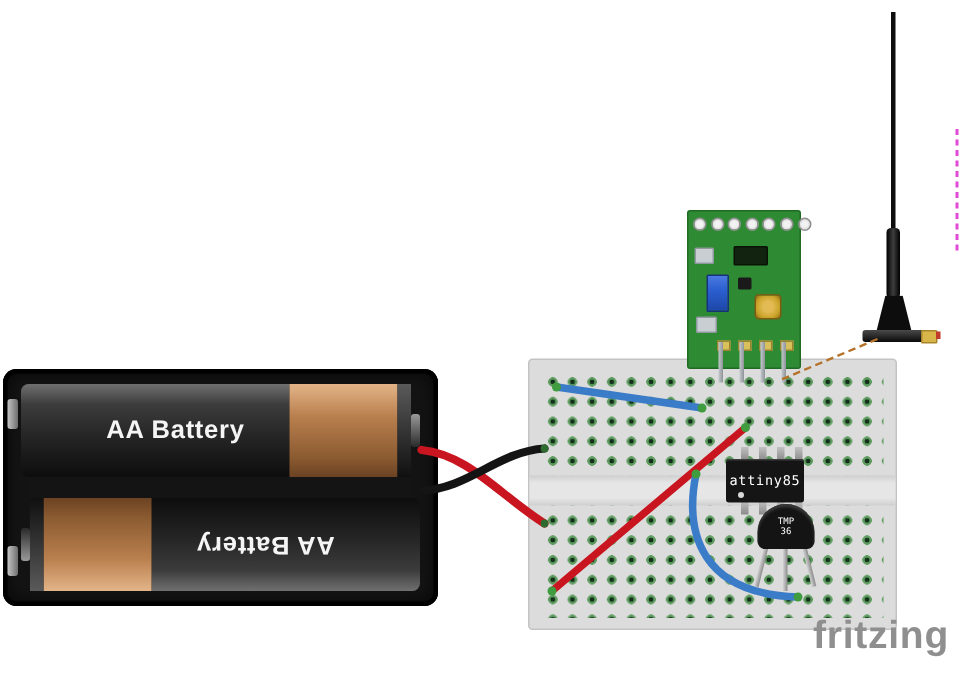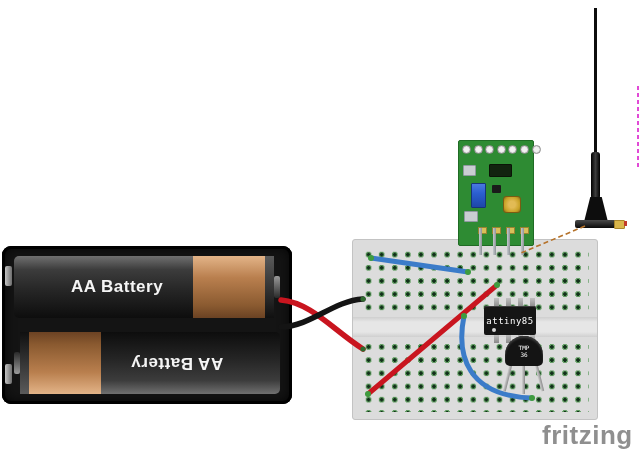--- a/index.html
+++ b/index.html
@@ -73,21 +73,21 @@
 
   
   .tmp-leg{position:absolute;width:3px;height:30px;transform-origin:top center;
            background:linear-gradient(90deg,#d2d2d2,#8b8b8b);}
   .tmp-body{position:absolute;left:505px;top:336px;width:38px;height:30px;background:#141414;
             border-radius:19px 19px 5px 5px;box-shadow:inset 0 2px 2px #3a3a3a;
             display:flex;flex-direction:column;align-items:center;justify-content:center;line-height:7px;}
   .tmp-body span{color:#fff;font-family:"DejaVu Sans Mono",monospace;font-size:6px;}
 
   
-  .watermark{position:absolute;left:542px;top:420px;font-size:26px;font-weight:600;color:#8f8f8f;
+  .watermark{position:absolute;left:542px;top:408px;font-size:26px;font-weight:600;color:#8f8f8f;
              letter-spacing:.5px;}
 </style>
 </head>
 <body>
 
 <div id="stage">
 
   <div class="breadboard">
     <div class="bb-holes"></div>
     <div class="bb-channel"></div>

